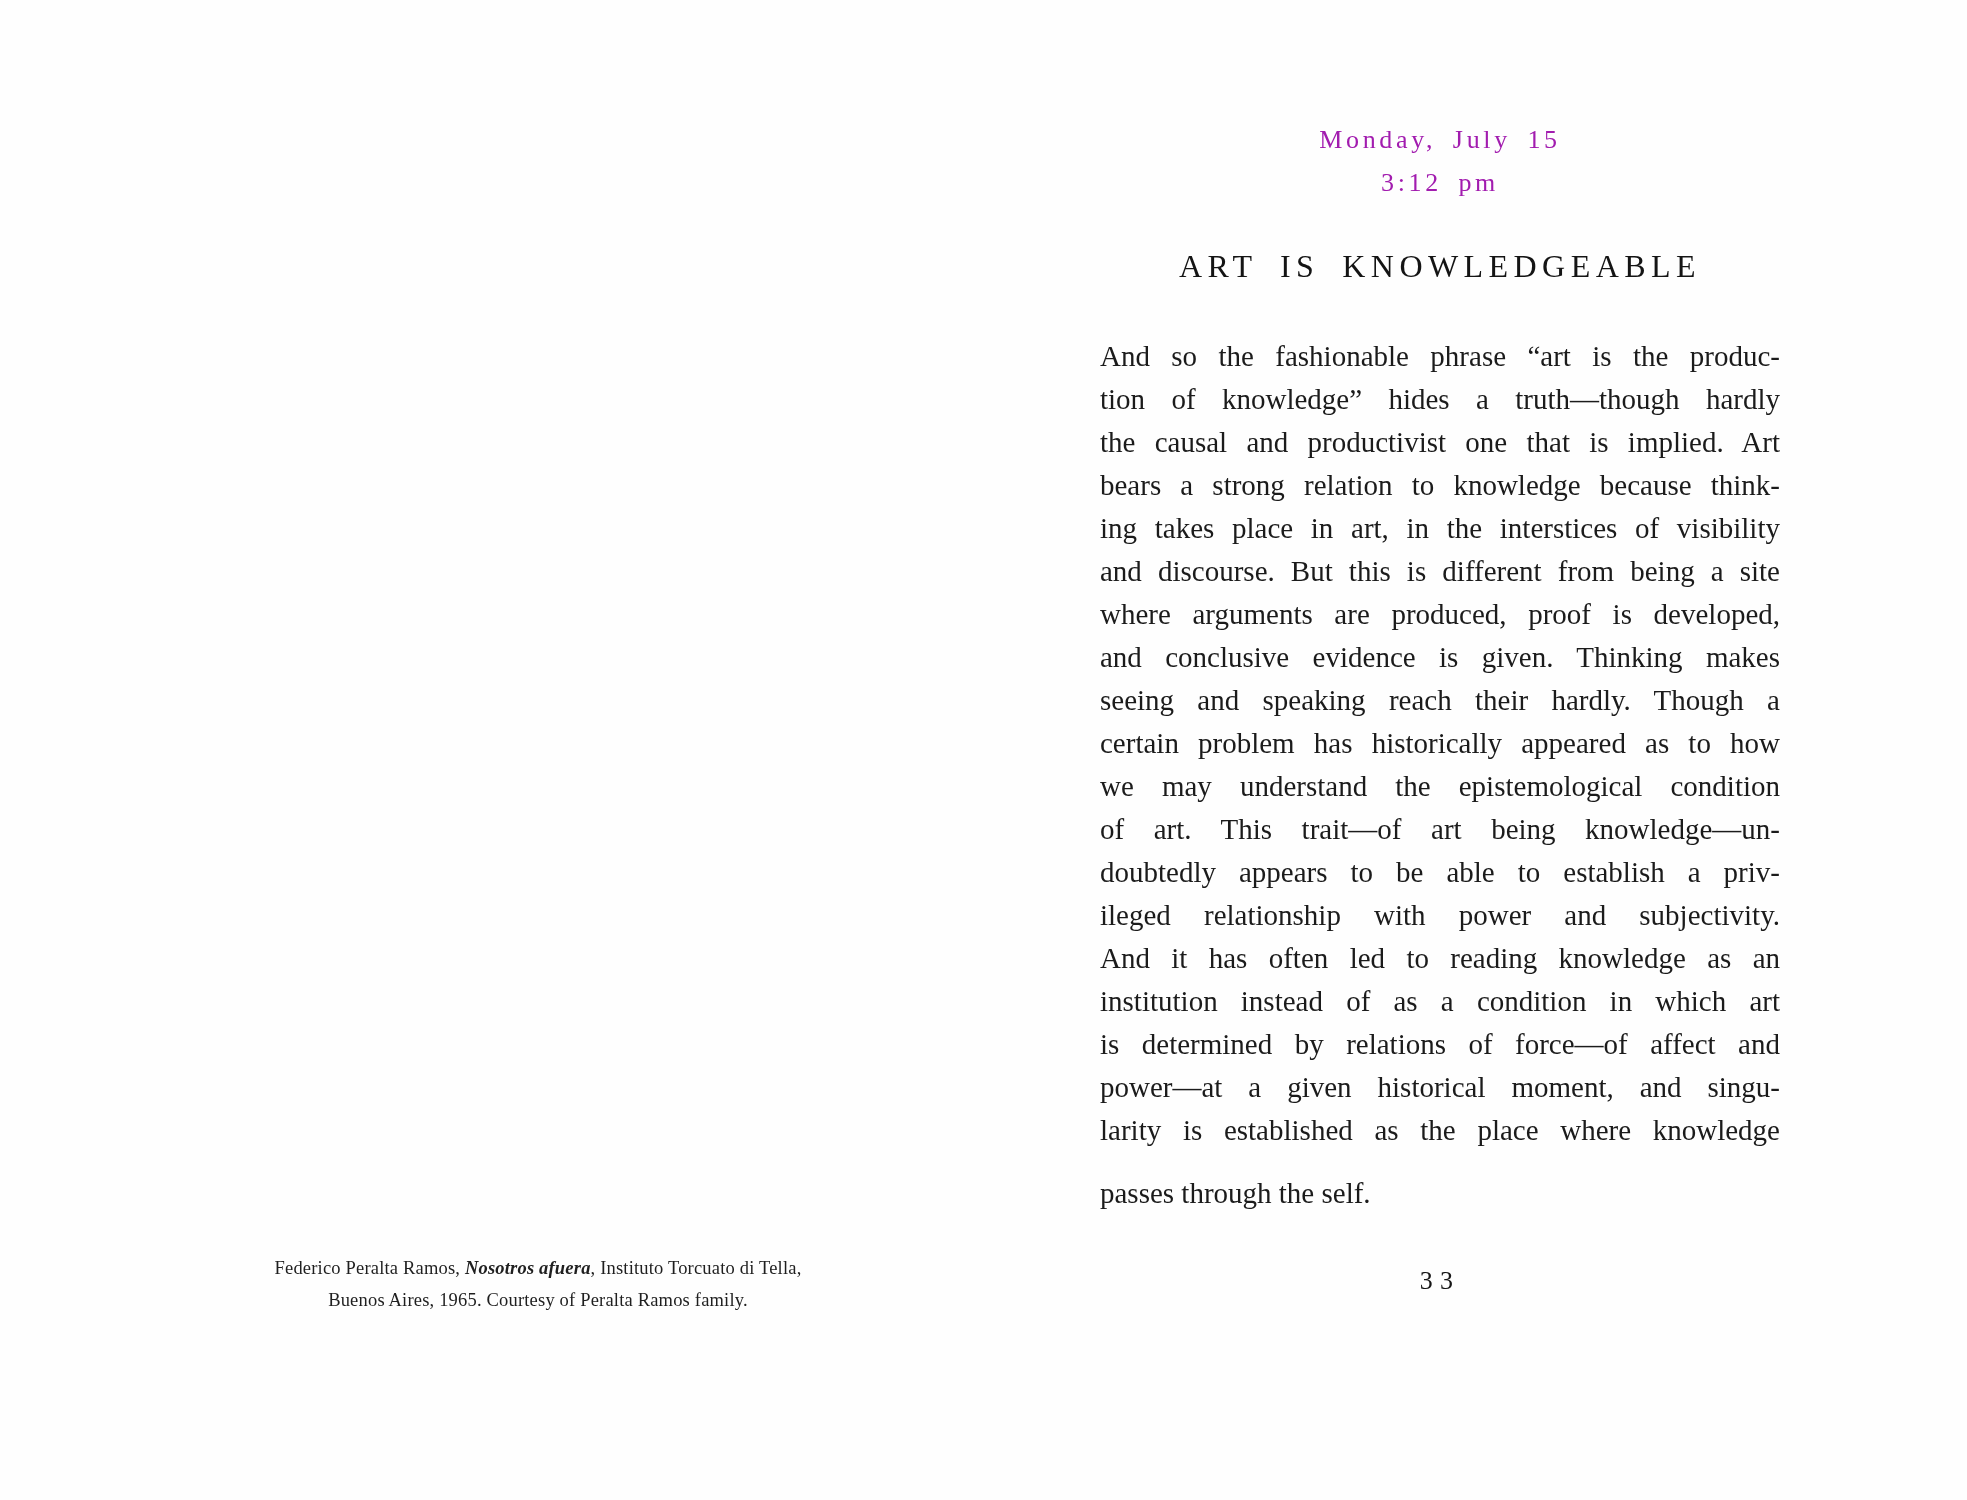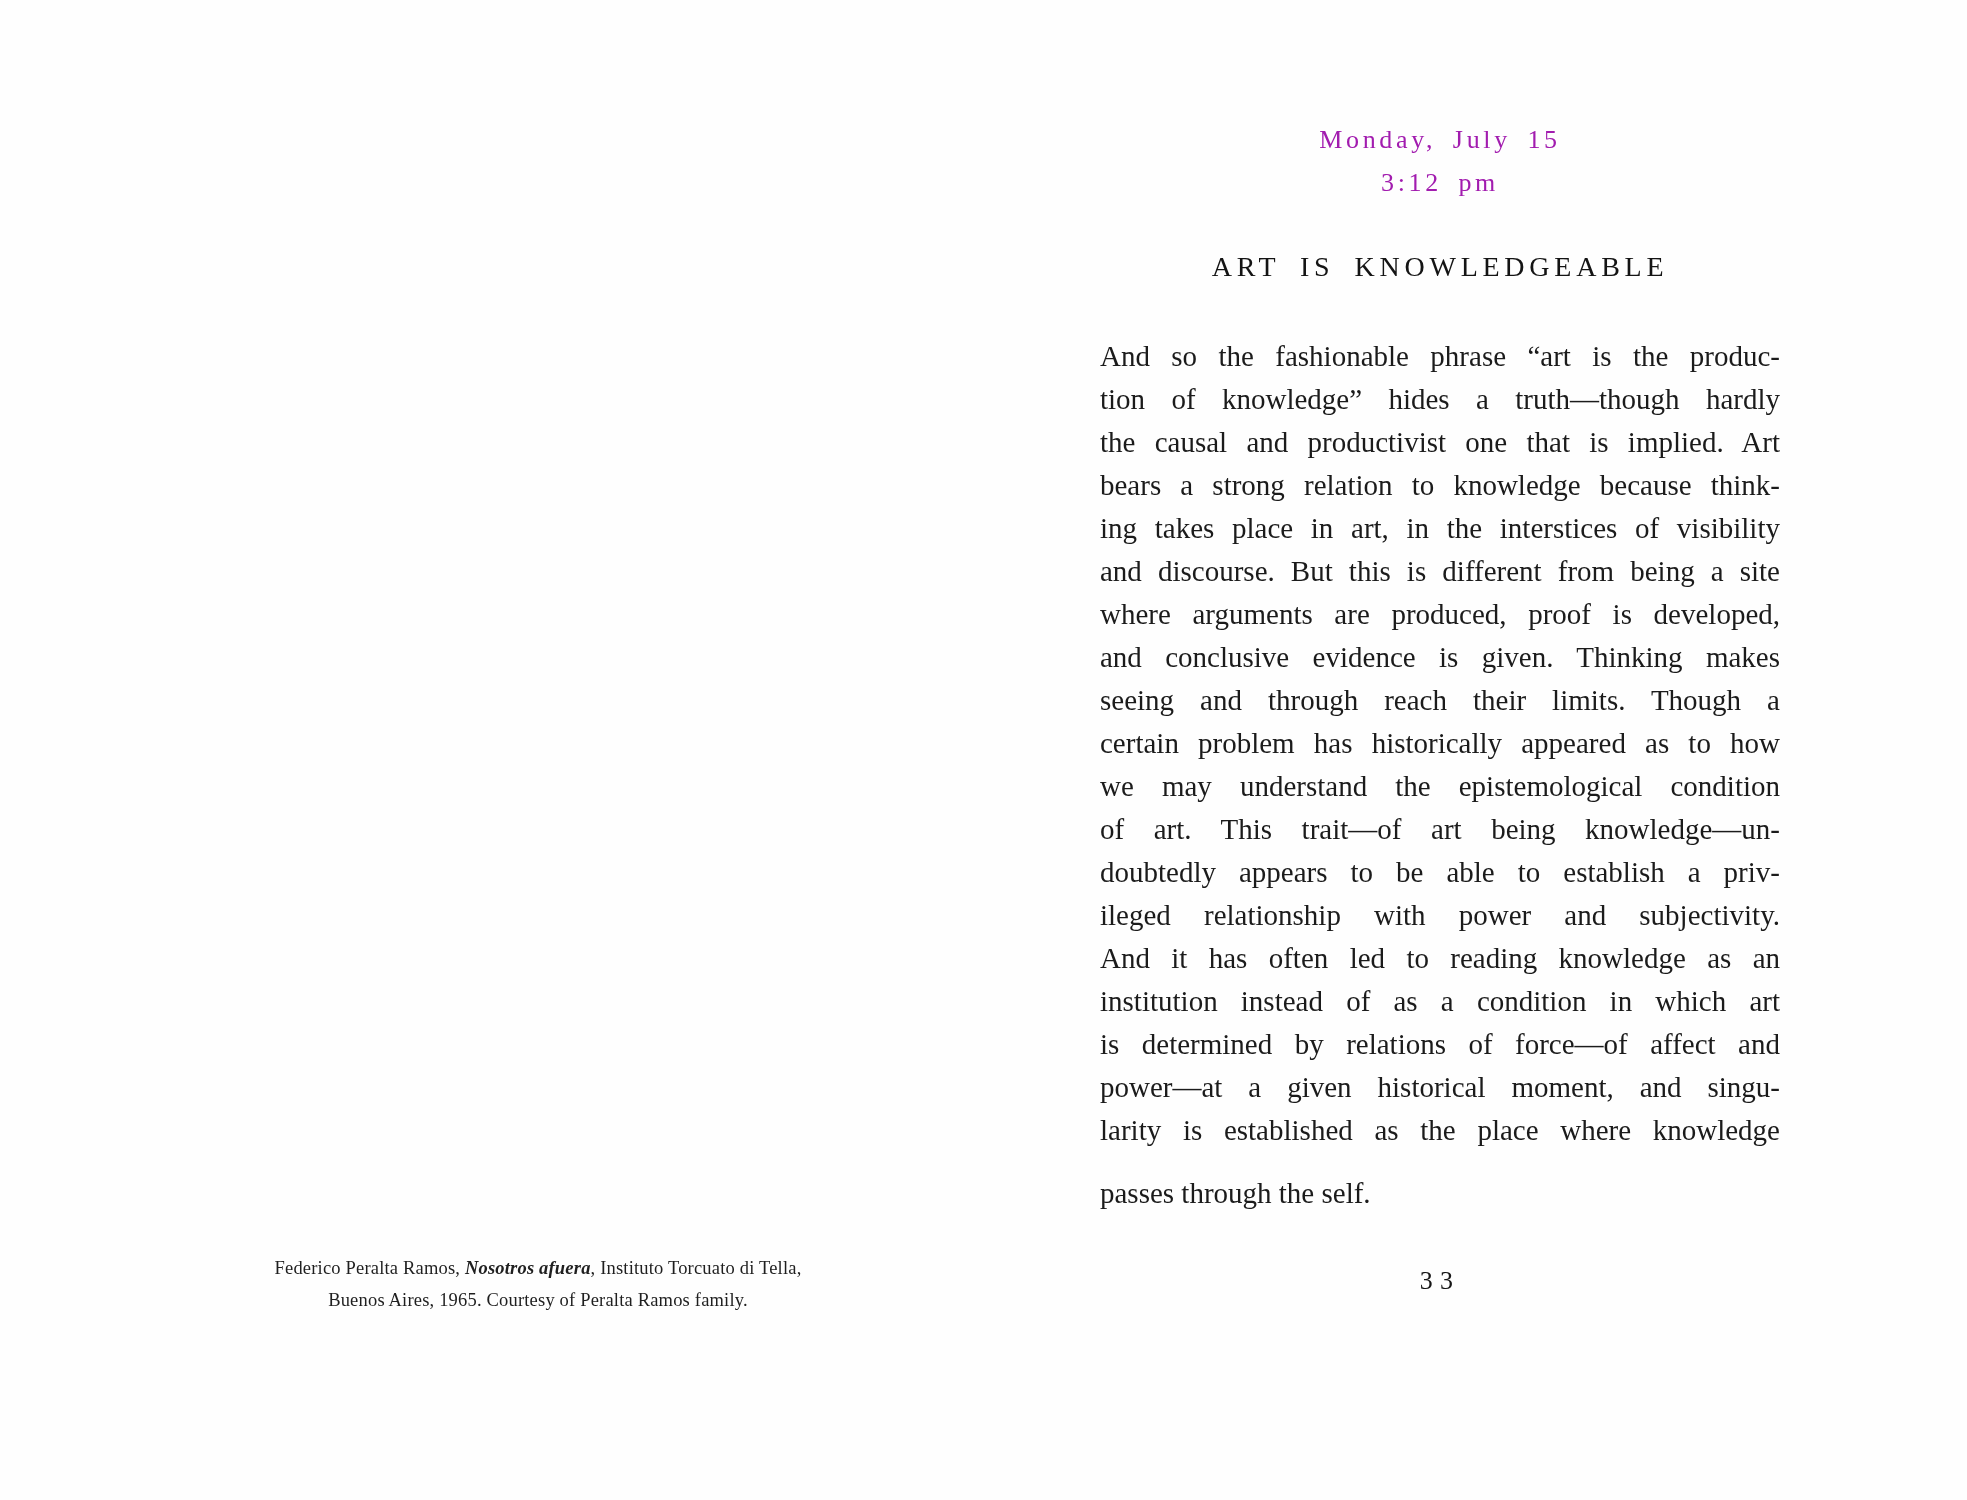--- a/index.html
+++ b/index.html
@@ -59,21 +59,21 @@
     text-align: center;
     font-size: 26px;
     line-height: 43px;
     letter-spacing: 0.14em;
     word-spacing: 0.25em;
     color: #a21caf;
   }
   .section-title {
     margin-top: 41px;
     text-align: center;
-    font-size: 28px;
+    font-size: 32px;
     line-height: 43px;
     letter-spacing: 0.17em;
     word-spacing: 0.3em;
     color: #141414;
   }
   .body-text {
     margin-top: 47px;
     font-size: 29px;
     line-height: 43px;
     color: #1b1b1b;
@@ -121,21 +121,21 @@
       <div class="section-title">ART IS KNOWLEDGEABLE</div>
       <div class="body-text">
           <div class="body-line">And so the fashionable phrase “art is the produc-</div>
           <div class="body-line">tion of knowledge” hides a truth—though hardly</div>
           <div class="body-line">the causal and productivist one that is implied. Art</div>
           <div class="body-line">bears a strong relation to knowledge because think-</div>
           <div class="body-line">ing takes place in art, in the interstices of visibility</div>
           <div class="body-line">and discourse. But this is different from being a site</div>
           <div class="body-line">where arguments are produced, proof is developed,</div>
           <div class="body-line">and conclusive evidence is given. Thinking makes</div>
-          <div class="body-line">seeing and through reach their limits. Though a</div>
+          <div class="body-line">seeing and speaking reach their hardly. Though a</div>
           <div class="body-line">certain problem has historically appeared as to how</div>
           <div class="body-line">we may understand the epistemological condition</div>
           <div class="body-line">of art. This trait—of art being knowledge—un-</div>
           <div class="body-line">doubtedly appears to be able to establish a priv-</div>
           <div class="body-line">ileged relationship with power and subjectivity.</div>
           <div class="body-line">And it has often led to reading knowledge as an</div>
           <div class="body-line">institution instead of as a condition in which art</div>
           <div class="body-line">is determined by relations of force—of affect and</div>
           <div class="body-line">power—at a given historical moment, and singu-</div>
           <div class="body-line">larity is established as the place where knowledge</div>

